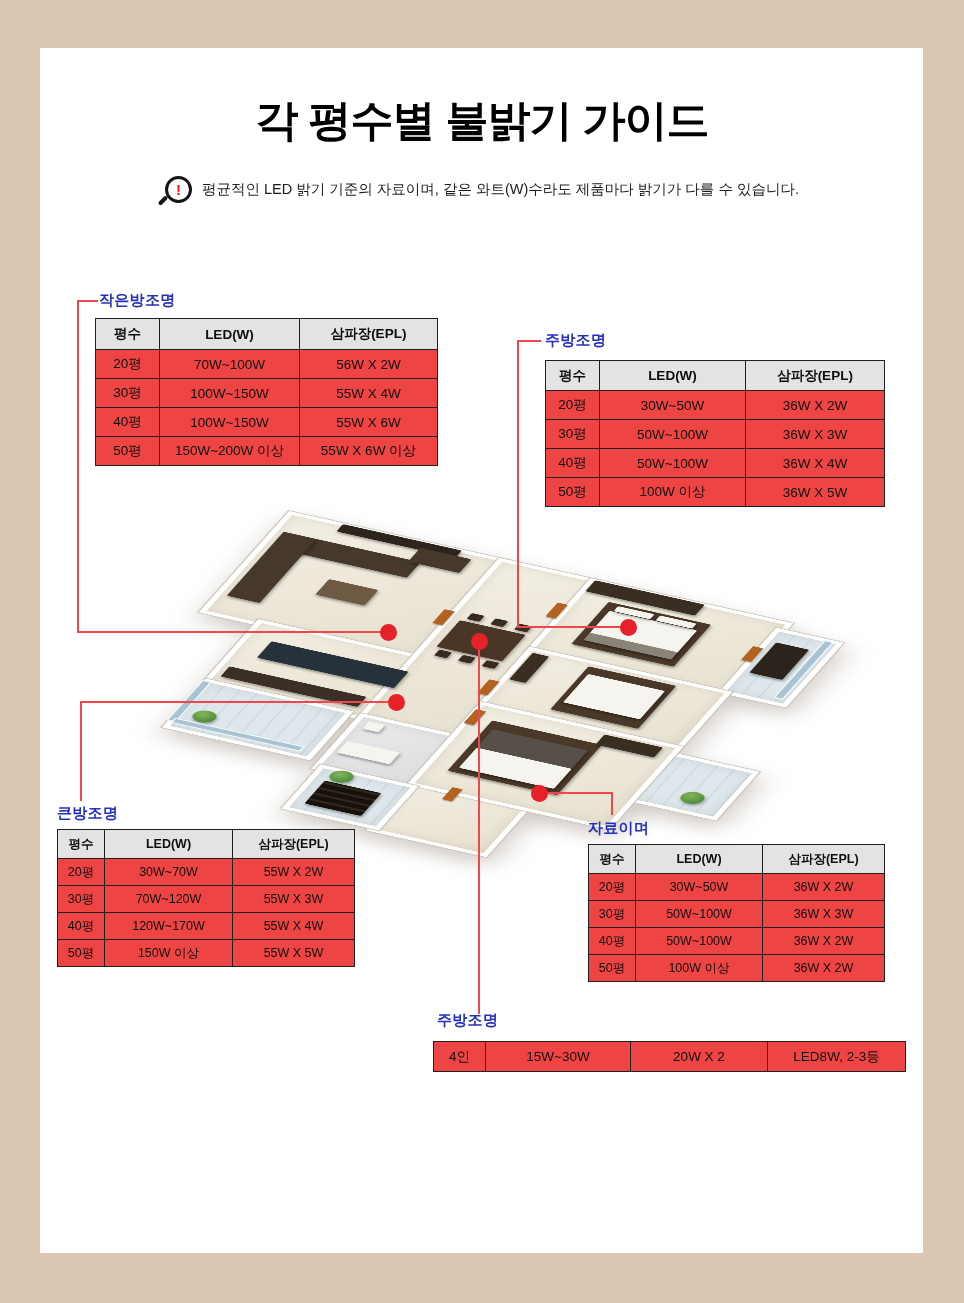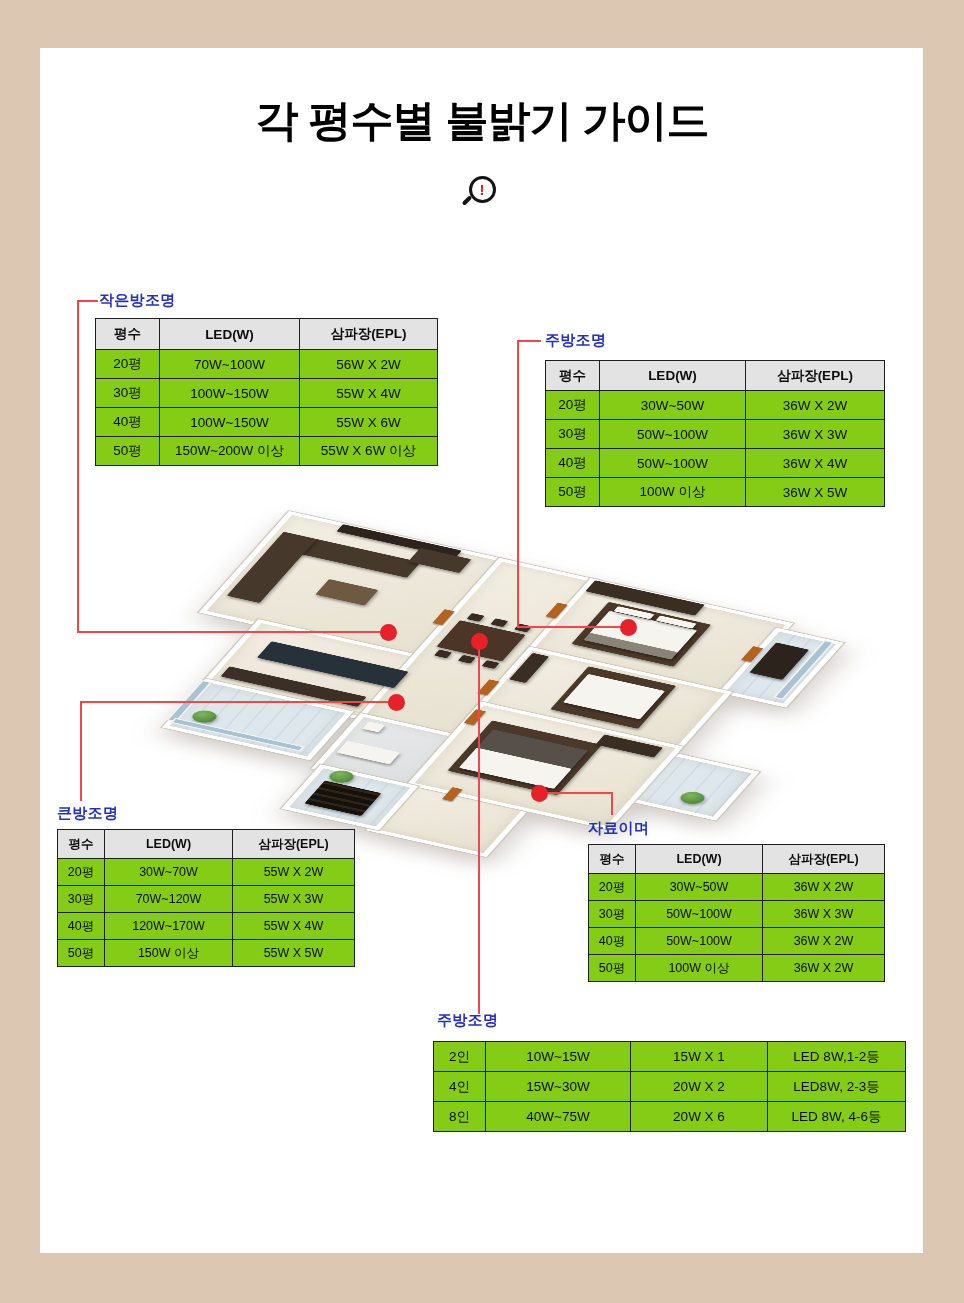--- a/index.html
+++ b/index.html
@@ -19,21 +19,21 @@
     align-items:center;gap:10px;font-size:14.5px;color:#1c1c1c;z-index:2;
   }
   .mag{position:relative;width:21px;height:21px;border:3px solid #141414;border-radius:50%;
     display:flex;align-items:center;justify-content:center;flex:0 0 auto;}
   .mag .bang{color:#e01b1b;font-weight:900;font-size:15px;line-height:1;}
   .mag .handle{position:absolute;left:-7px;bottom:-6px;width:4px;height:11px;background:#141414;
     transform:rotate(45deg);border-radius:2px;}
 
   .lbl{position:absolute;color:#2531b8;font-weight:bold;font-size:15px;z-index:4;letter-spacing:.3px;}
 
-  table.tbl{position:absolute;border-collapse:collapse;table-layout:fixed;background:#84cc16;z-index:2;}
+  table.tbl{position:absolute;border-collapse:collapse;table-layout:fixed;background:#ef4444;z-index:2;}
   .tbl th,.tbl td{border:1.6px solid #1f1f1f;text-align:center;vertical-align:middle;
     padding:0;color:#0e0e0e;overflow:hidden;white-space:nowrap;}
   .tbl th{background:#e3e3e3;font-weight:bold;}
   .t-big  td,.t-big th{font-size:13.5px;}
   .t-sm   td,.t-sm th{font-size:12.5px;}
   .t1 tr{height:29px;} .t1 tr.hd{height:31px;}
   .t2 tr{height:29px;} .t2 tr.hd{height:30px;}
   .t3 tr{height:27px;} .t3 tr.hd{height:29px;}
   .t4 tr{height:27px;} .t4 tr.hd{height:29px;}
   .t5 tr{height:30px;} .t5 tr.hd{height:31px;}
@@ -64,20 +64,21 @@
 
 <div class="panel"></div>
 
 <div class="title">각 평수별 불밝기 가이드</div>
 
 <div class="notice">
   <span class="mag">
     <span class="bang">!</span>
     <span class="handle"></span>
   </span>
+  <span>평균적인 LED 밝기 기준의 자료이며, 같은 와트(W)수라도 제품마다 밝기가 다를 수 있습니다.</span>
 </div>
 
 <div class="plan3d">
 
   <div class="room" style="left:0;top:0;width:230px;height:210px;"></div>
   <div class="room" style="left:60px;top:210px;width:220px;height:130px;"></div>
   <div class="room glass" style="left:60px;top:340px;width:150px;height:95px;"></div>
   <div class="room" style="left:230px;top:0;width:100px;height:340px;"></div>
   <div class="room gray" style="left:230px;top:340px;width:100px;height:110px;"></div>
   <div class="room" style="left:330px;top:440px;width:120px;height:100px;"></div>
@@ -310,31 +311,19 @@
 
 <table class="tbl t-big t5" style="left:433px;top:1041px;width:472px;">
   <colgroup>
       <col style="width:52px">
       <col style="width:145px">
       <col style="width:137px">
       <col style="width:138px">
     </colgroup>
   <tbody>
   <tr>
-    <td>2인</td>
-        <td>10W~15W</td>
-        <td>15W X 1</td>
-        <td>LED 8W,1-2등</td>
-  </tr>
-  <tr>
     <td>4인</td>
         <td>15W~30W</td>
         <td>20W X 2</td>
         <td>LED8W, 2-3등</td>
   </tr>
-  <tr>
-    <td>8인</td>
-        <td>40W~75W</td>
-        <td>20W X 6</td>
-        <td>LED 8W, 4-6등</td>
-  </tr>
 </tbody>
   </table>
 
 </body></html>

